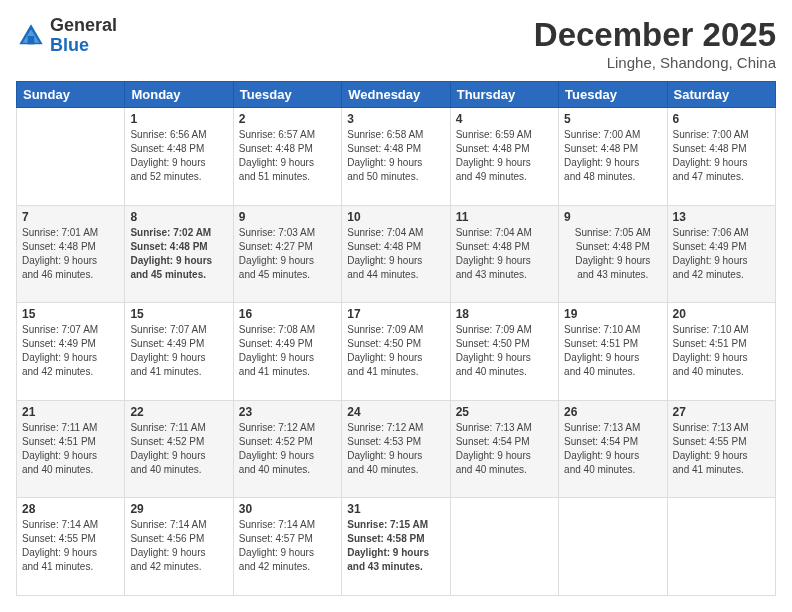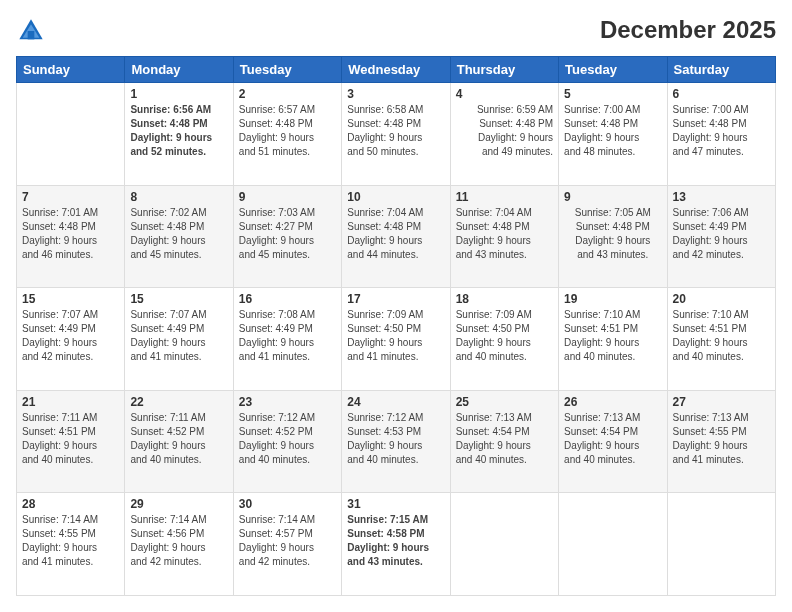--- a/index.html
+++ b/index.html
@@ -40,21 +40,21 @@
     .logo-text .general { color: #333; }
     .logo-text .blue { color: #1a6bbf; }
     .logo-icon {
       width: 30px;
       height: 30px;
     }
     .title-block {
       text-align: right;
     }
     .month-title {
-      font-size: 24px;
+      font-size: 33px;
       font-weight: bold;
       color: #333;
     }
     .subtitle {
       font-size: 15px;
       color: #555;
     }
     .calendar {
       flex: 1;
       border: 1px solid #ccc;
@@ -101,65 +101,70 @@
 <body>
 
 <div class="page">
   <div class="header">
     <div class="logo">
       <svg class="logo-icon" viewBox="0 0 36 36">
         <polygon points="18,4 32,28 4,28" fill="#1a6bbf"></polygon>
         <polygon points="18,10 28,26 8,26" fill="#5599dd"></polygon>
         <rect x="14" y="18" width="8" height="10" fill="#1a6bbf"></rect>
       </svg>
+      <div class="logo-text">
+        <span class="general">General</span>
+        <span class="blue">Blue</span>
+      </div>
     </div>
     <div class="title-block">
       <div class="month-title">December 2025</div>
+      <div class="subtitle">Linghe, Shandong, China</div>
     </div>
   </div>
 
   <table class="calendar">
     <thead>
       <tr>
         <th>Sunday</th>
         <th>Monday</th>
         <th>Tuesday</th>
         <th>Wednesday</th>
         <th>Thursday</th>
         <th>Tuesday</th>
         <th>Saturday</th>
       </tr>
     </thead>
     <tbody id="calendar-body">
     <tr>
           <td class="empty-cell"></td>
           <td>
             <span class="day-number">1</span>
-            <div class="cell-info" style="white-space: pre-line; font-weight: bold;">Sunrise: 6:56 AM
+            <div class="cell-info" style="white-space: pre-line;">Sunrise: 6:56 AM
 Sunset: 4:48 PM
 Daylight: 9 hours
 and 52 minutes.</div>
           </td>
           <td>
             <span class="day-number">2</span>
             <div class="cell-info" style="white-space: pre-line;">Sunrise: 6:57 AM
 Sunset: 4:48 PM
 Daylight: 9 hours
 and 51 minutes.</div>
           </td>
           <td>
             <span class="day-number">3</span>
             <div class="cell-info" style="white-space: pre-line;">Sunrise: 6:58 AM
 Sunset: 4:48 PM
 Daylight: 9 hours
 and 50 minutes.</div>
           </td>
           <td>
             <span class="day-number">4</span>
-            <div class="cell-info" style="white-space: pre-line; text-align: right;">Sunrise: 6:59 AM
+            <div class="cell-info" style="white-space: pre-line;">Sunrise: 6:59 AM
 Sunset: 4:48 PM
 Daylight: 9 hours
 and 49 minutes.</div>
           </td>
           <td>
             <span class="day-number">5</span>
             <div class="cell-info" style="white-space: pre-line;">Sunrise: 7:00 AM
 Sunset: 4:48 PM
 Daylight: 9 hours
 and 48 minutes.</div>
@@ -175,21 +180,21 @@
         <tr>
           <td>
             <span class="day-number">7</span>
             <div class="cell-info" style="white-space: pre-line;">Sunrise: 7:01 AM
 Sunset: 4:48 PM
 Daylight: 9 hours
 and 46 minutes.</div>
           </td>
           <td>
             <span class="day-number">8</span>
-            <div class="cell-info" style="white-space: pre-line;">Sunrise: 7:02 AM
+            <div class="cell-info" style="white-space: pre-line; font-weight: bold;">Sunrise: 7:02 AM
 Sunset: 4:48 PM
 Daylight: 9 hours
 and 45 minutes.</div>
           </td>
           <td>
             <span class="day-number">9</span>
             <div class="cell-info" style="white-space: pre-line;">Sunrise: 7:03 AM
 Sunset: 4:27 PM
 Daylight: 9 hours
 and 45 minutes.</div>

